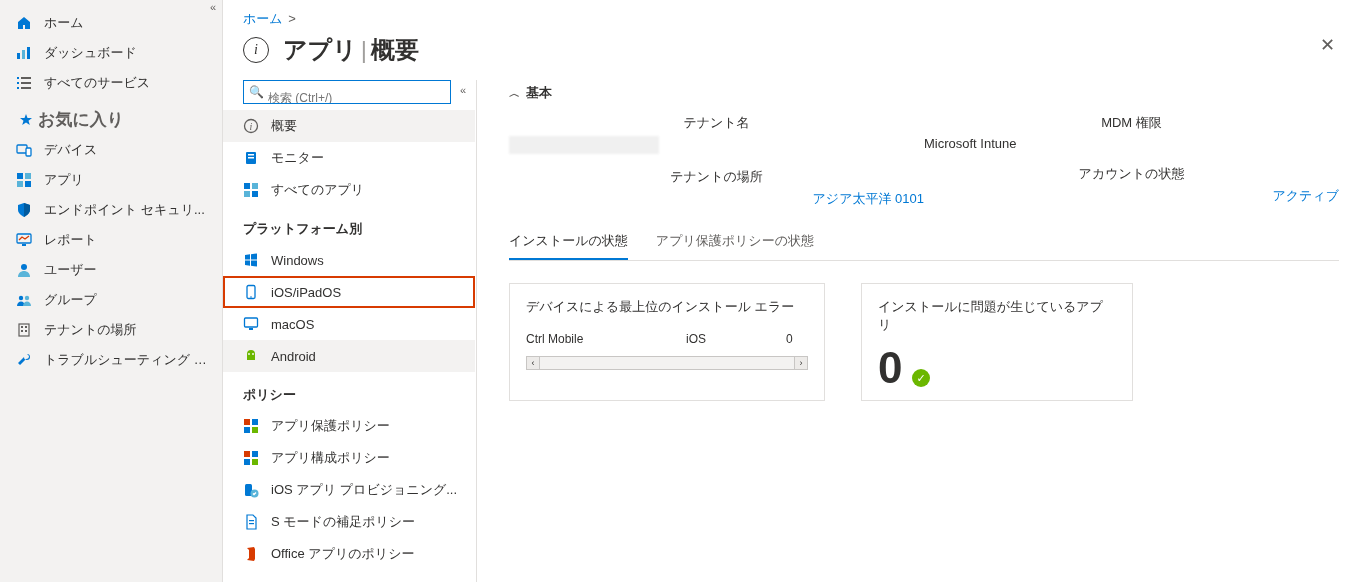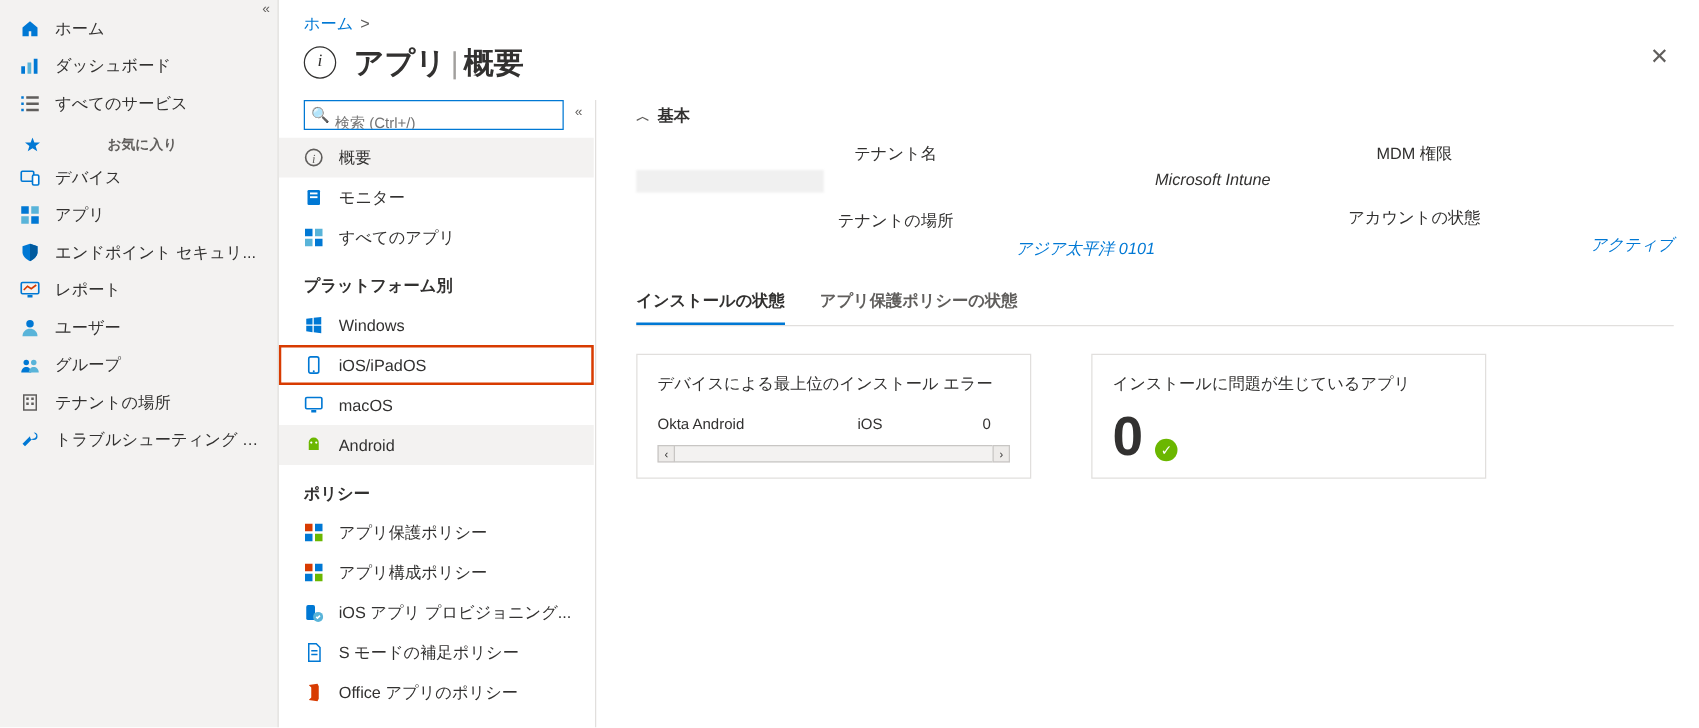--- a/index.html
+++ b/index.html
@@ -3,21 +3,21 @@
 <meta charset="utf-8">
 <style>
   * { box-sizing: border-box; margin: 0; padding: 0; }
   html, body { font-family: "Segoe UI", "Yu Gothic UI", "Meiryo", sans-serif; font-size: 13px; color: #323130; background: #fff; height: 582px; width: 1359px; overflow: hidden; }
   .root { display: flex; height: 100%; }
   
   .sidebar { width: 223px; background: #f3f2f1; border-right: 1px solid #e1dfdd; padding: 8px 0 0 0; position: relative; }
   .sidebar-collapse { position: absolute; right: 6px; top: 1px; color: #605e5c; font-size: 11px; cursor: pointer; }
   .sidebar-item { display: flex; align-items: center; height: 30px; padding: 0 12px 0 16px; cursor: pointer; color: #323130; }
   .sidebar-item .icon { width: 16px; height: 16px; margin-right: 12px; display: inline-flex; align-items: center; justify-content: center; }
-  .sidebar-sect { font-size: 11px; font-weight: 600; color: #605e5c; padding: 10px 0 4px 20px; display: flex; align-items: center; gap: 48px; }
+  .sidebar-sect { font-size: 17px; font-weight: 600; color: #605e5c; padding: 10px 0 4px 20px; display: flex; align-items: center; }
   .sidebar-sect .star { margin-right: 6px; }
   
   .middle-wrap { flex: 1; display: flex; flex-direction: column; }
   .breadcrumb { padding: 10px 0 0 20px; font-size: 13px; }
   .breadcrumb a { color: #0078d4; text-decoration: none; cursor: pointer; }
   .breadcrumb .sep { color: #605e5c; margin: 0 2px; }
   .title-row { display: flex; align-items: center; padding: 6px 0 14px 20px; }
   .title-row .info-icon { width: 26px; height: 26px; border: 1.5px solid #323130; border-radius: 50%; display: inline-flex; align-items: center; justify-content: center; font-family: Georgia, serif; font-style: italic; font-size: 14px; margin-right: 14px; }
   .title-row .page-title { font-size: 24px; font-weight: 600; }
   .title-row .page-title .sep { font-weight: 400; color: #a19f9d; margin: 0 4px; }
@@ -39,33 +39,33 @@
   .subnav-list::-webkit-scrollbar-track { background: #f3f2f1; }
   .subnav-list::-webkit-scrollbar-thumb { background: #c8c6c4; }
   
   .main { flex: 1; padding: 0 20px 0 32px; position: relative; }
   .close-x { position: absolute; right: 24px; top: -40px; font-size: 18px; color: #605e5c; cursor: pointer; }
   .section-head { display: flex; align-items: center; font-weight: 600; font-size: 13px; padding: 4px 0 12px 0; cursor: pointer; }
   .section-head .chev { margin-right: 6px; font-size: 11px; color: #605e5c; }
   .kv-row { display: flex; }
   .kv-col { flex: 1; min-width: 380px; }
   .kv-label { font-size: 13px; color: #323130; padding-bottom: 4px; text-align: center; }
-  .kv-val { font-size: 13px; color: #323130; padding-bottom: 14px; font-style: italic; }
+  .kv-val { font-size: 13px; color: #323130; padding-bottom: 14px; }
   .kv-val.link { color: #0078d4; text-align: right; }
   .kv-val.redacted { height: 18px; width: 150px; background: #f0f0f0; filter: blur(1px); margin-bottom: 14px; }
   
   .tabs { border-bottom: 1px solid #e1dfdd; display: flex; margin-bottom: 22px; }
-  .tab { padding: 10px 0 8px 0; margin-right: 28px; font-size: 13px; font-weight: 700; color: #605e5c; cursor: pointer; border-bottom: 2.5px solid transparent; }
+  .tab { padding: 10px 0 8px 0; margin-right: 28px; font-size: 13px; font-weight: 400; color: #605e5c; cursor: pointer; border-bottom: 2.5px solid transparent; }
   .tab.active { color: #323130; border-bottom-color: #0078d4; }
   
-  .cards { display: flex; gap: 20px; }
+  .cards { display: flex; gap: 36px; }
   .card { border: 1px solid #e1dfdd; padding: 14px 16px 10px 16px; }
   .card-title { font-size: 13px; color: #323130; padding-bottom: 12px; }
   .card1 { width: 316px; }
-  .card2 { width: 316px; margin-left: 28px; }
+  .card2 { width: 272px; }
   .err-row { display: flex; font-size: 12px; color: #323130; padding: 4px 0; }
   .err-row .c1 { width: 160px; white-space: nowrap; overflow: hidden; text-overflow: ellipsis; }
   .err-row .c2 { width: 100px; }
   .err-row .c3 { width: 20px; text-align: left; }
   .hscroll { display: flex; align-items: center; margin-top: 6px; }
   .hscroll .arrow { width: 14px; height: 14px; background: #edebe9; border: 1px solid #c8c6c4; display: inline-flex; align-items: center; justify-content: center; font-size: 9px; cursor: pointer; }
   .hscroll .track { flex: 1; height: 14px; background: #f3f2f1; border-top: 1px solid #c8c6c4; border-bottom: 1px solid #c8c6c4; }
   .bignum { font-size: 44px; font-weight: 700; line-height: 44px; display: inline-block; vertical-align: middle; }
   .check { width: 18px; height: 18px; background: #6bb700; border-radius: 50%; display: inline-flex; align-items: center; justify-content: center; color: #fff; font-size: 11px; margin-left: 6px; vertical-align: middle; position: relative; top: 10px; }
   svg { display: block; }
@@ -370,21 +370,21 @@
 
         <div class="tabs">
           <div class="tab active">インストールの状態</div>
           <div class="tab">アプリ保護ポリシーの状態</div>
         </div>
 
         <div class="cards">
           <div class="card card1">
             <div class="card-title">デバイスによる最上位のインストール エラー</div>
             <div class="err-row">
-              <span class="c1">Okta Android</span>
+              <span class="c1">Ctrl Mobile</span>
               <span class="c2">iOS</span>
               <span class="c3">0</span>
             </div>
             <div class="hscroll">
               <span class="arrow">‹</span>
               <span class="track"></span>
               <span class="arrow">›</span>
             </div>
           </div>
           <div class="card card2">

